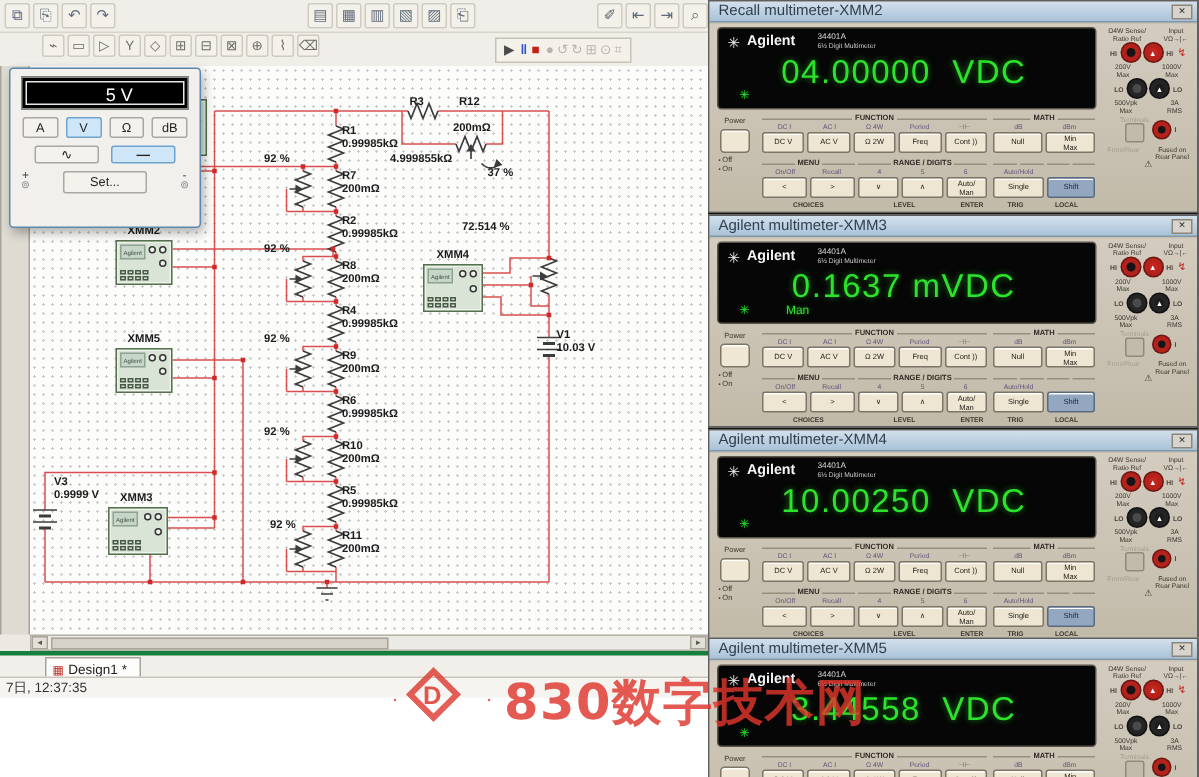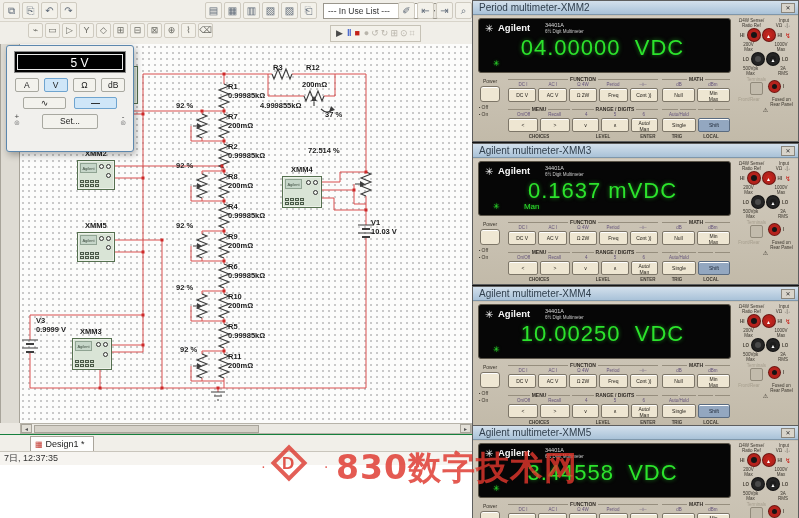--- a/index.html
+++ b/index.html
@@ -49,21 +49,21 @@
   .wbtn{flex:1;height:12px;background:#f3f2ed;border:1px solid #a8a8a0;border-radius:2px;font-size:9px;line-height:10px;text-align:center;color:#222;}
   .wbtn.sel{background:#cfe6f8;border-color:#6fa4cf;font-weight:bold;}
   .dlg-bottom{display:flex;justify-content:space-between;align-items:flex-start;margin:5px 7px 0;}
   .post{font-size:8px;color:#444;text-align:center;line-height:6px;}
   .post .ring{font-size:7px;color:#888;}
   .setbtn{width:56px;height:15px;background:#f3f2ed;border:1px solid #a8a8a0;border-radius:2px;font-size:8.5px;line-height:13px;text-align:center;color:#222;}
   
   .hscroll{position:absolute;left:20px;top:423px;width:452px;height:11px;background:#eceae4;border:1px solid #b7b3a9;display:flex;}
   .harrow{width:11px;height:9px;background:#e2dfd7;border:1px solid #a8a49a;font-size:6px;line-height:8px;text-align:center;color:#555;}
   .hthumb{position:absolute;left:13px;top:1px;width:225px;height:8px;background:#d6d2c9;border:1px solid #a8a49a;}
-  .tabbar{position:absolute;left:0;top:434px;width:472px;height:17px;background:#f1efe9;border-top:1px solid #15803d;}
+  .tabbar{position:absolute;left:0;top:434px;width:472px;height:17px;background:#f1efe9;border-top:3px solid #15803d;}
   .tab{position:absolute;left:30px;top:1px;height:16px;background:#fdfdfc;border:1px solid #a9a49a;border-bottom:none;font-size:9px;line-height:15px;padding:0 8px 0 4px;color:#222;}
   .tabico{color:#c03028;font-size:8px;margin-right:3px;}
   .statusbar{position:absolute;left:0;top:451px;width:472px;height:14px;background:#f6f4f0;border-top:1px solid #c9c5bc;font-size:9px;line-height:13px;color:#333;padding-left:4px;}
   .bottomwhite{position:absolute;left:0;top:465px;width:472px;height:53px;background:#ffffff;}
   
   .panels{position:absolute;left:472px;top:0;width:327px;height:518px;background:#141414;z-index:20;}
   .mm-win{position:absolute;left:0;width:327px;height:142px;border:1px solid #5e5e5e;background:#c9c1b2;overflow:hidden;}
   .panels .mm-win:nth-child(1){top:0;}
   .panels .mm-win:nth-child(2){top:143px;}
   .panels .mm-win:nth-child(3){top:286px;}
@@ -158,24 +158,20 @@
   <span class="tbtn">▦</span>
 
   <span class="tbtn">▥</span>
 
   <span class="tbtn">▧</span>
 
   <span class="tbtn">▨</span>
 
   <span class="tbtn">⎗</span>
 </span>
-        <span class="uselist">
-          <span class="txt">--- In Use List ---</span>
-          <span class="caret">▼</span>
-        </span>
       </div>
       <div class="icorow g3">
   <span class="tbtn">✐</span>
 
   <span class="tbtn">⇤</span>
 
   <span class="tbtn">⇥</span>
 
   <span class="tbtn">⌕</span>
 
@@ -478,21 +474,21 @@
     <div class="tabbar">
       <span class="tab"><span class="tabico">▦</span><span>Design1 *</span></span>
     </div>
     <div class="statusbar">7日, 12:37:35</div>
     <div class="bottomwhite"></div>
   </div>
 
   <div class="panels">
   <div class="mm-win">
     <div class="mm-title">
-      <span>Period multimeter-XMM2</span>
+      <span>Recall multimeter-XMM2</span>
       <span class="mm-close">✕</span>
     </div>
     <div class="mm-body">
       <div class="mm-display">
         <span class="mm-star">✳</span>
         <span class="mm-brand">Agilent</span>
         <span class="mm-model">
           <span>34401A</span><br>
           <span class="sub">6½ Digit Multimeter</span>
         </span>

